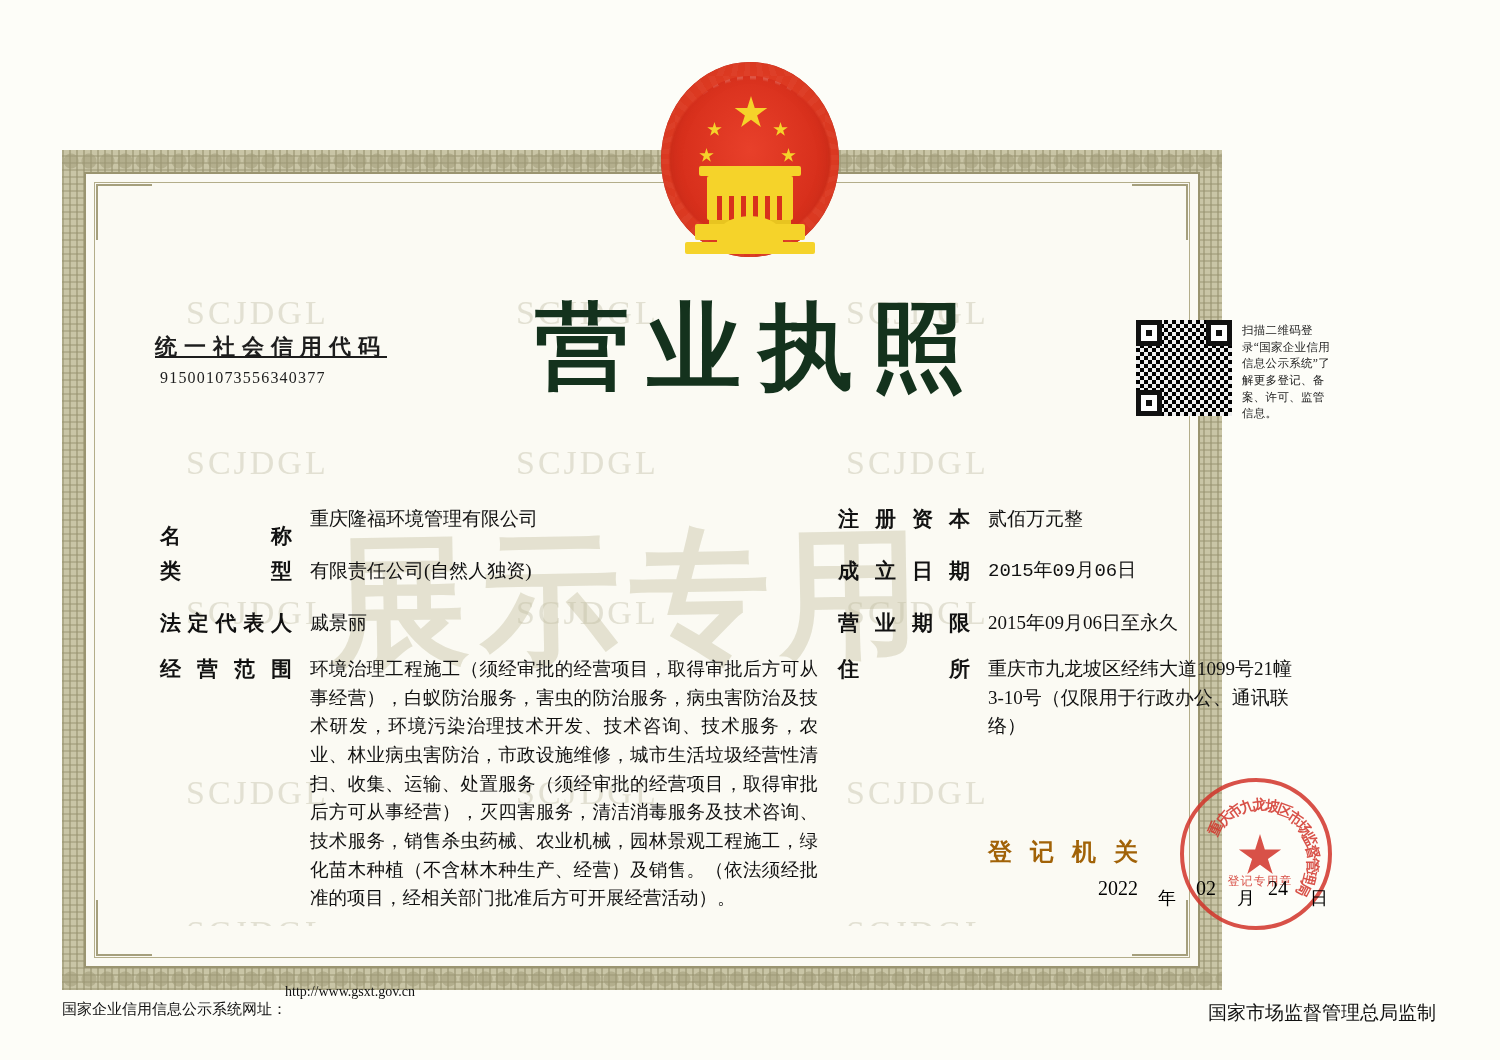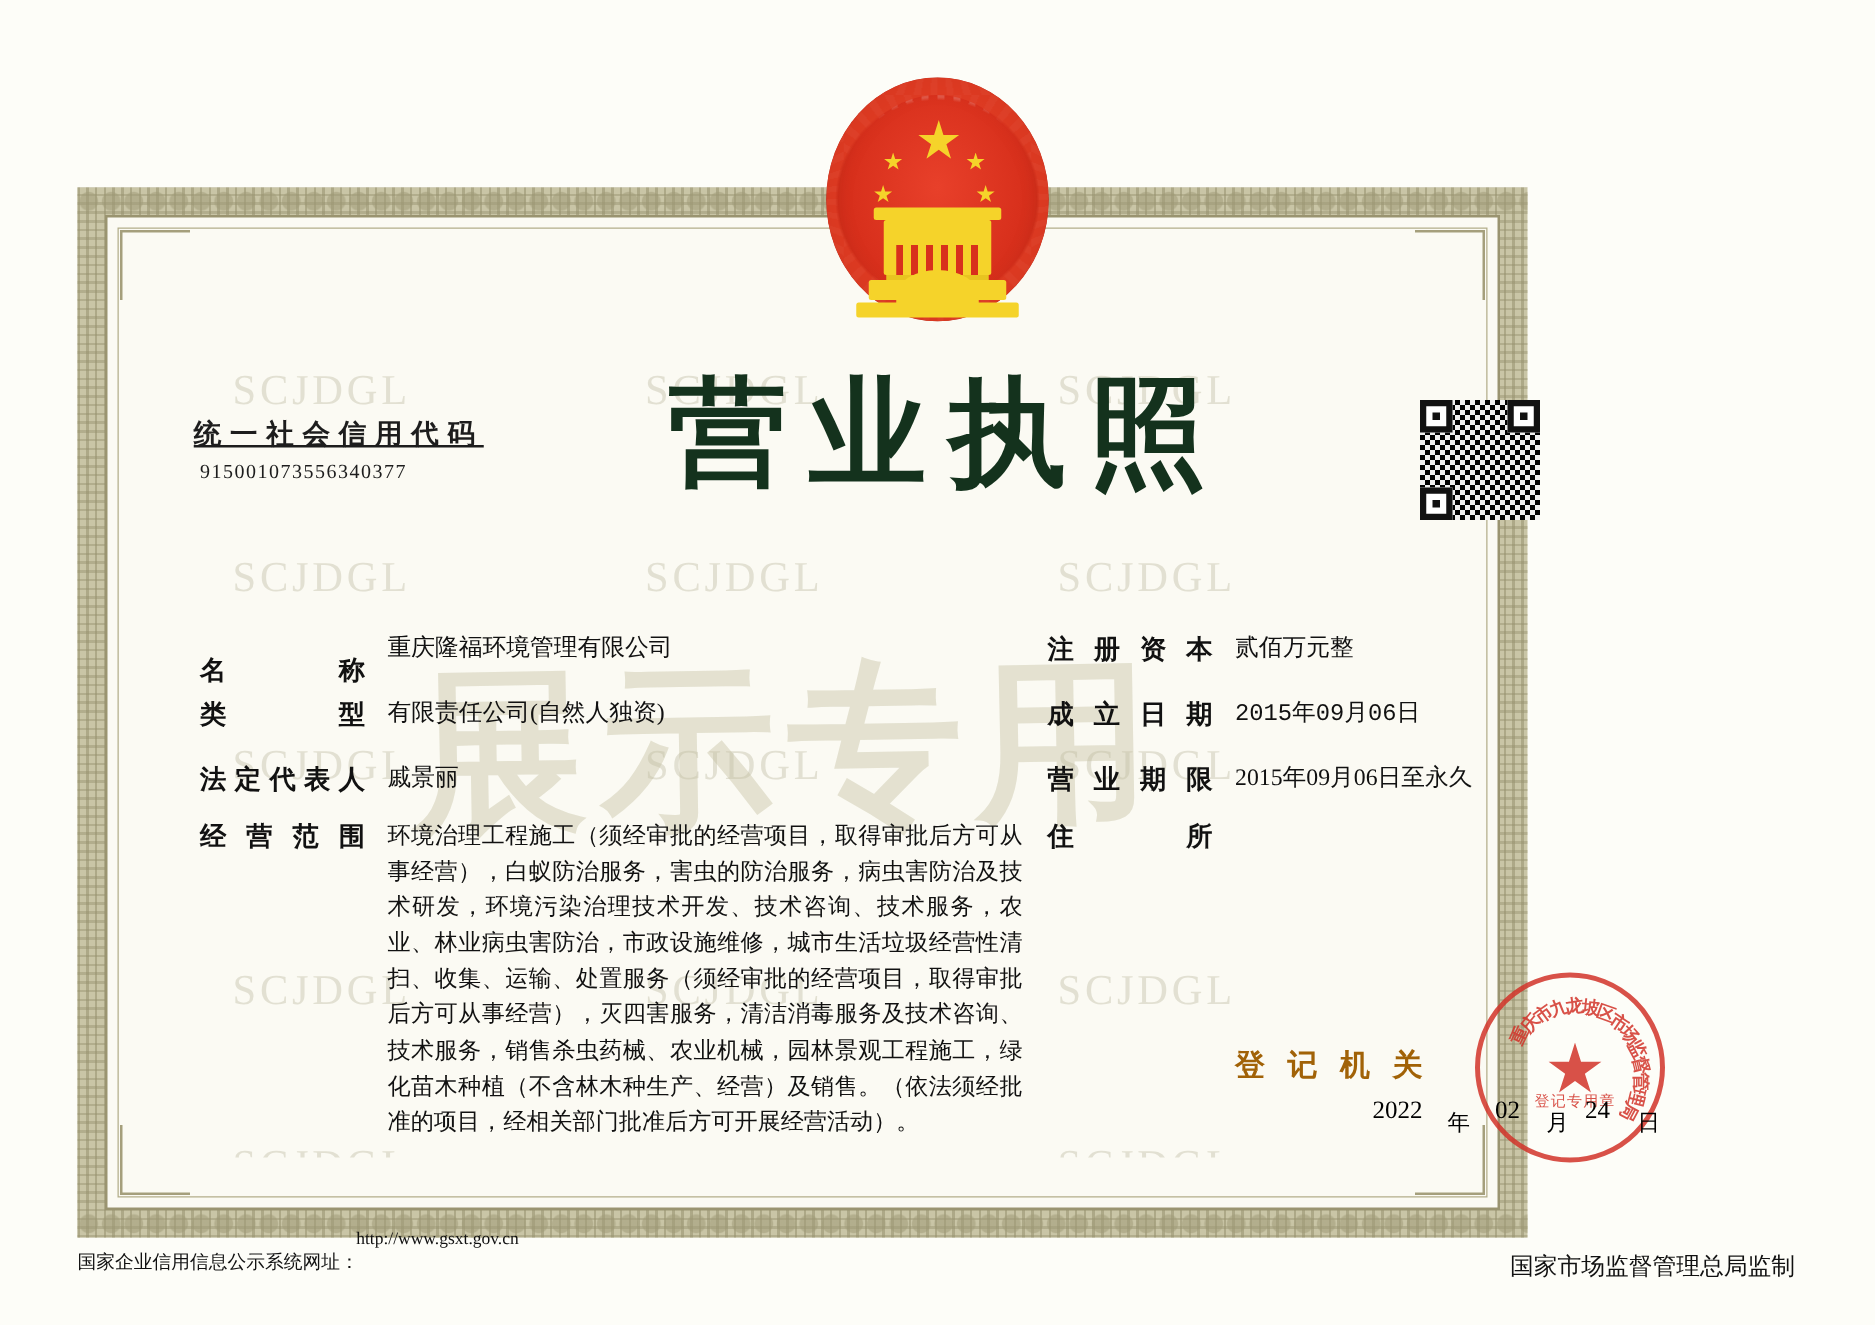--- a/index.html
+++ b/index.html
@@ -440,20 +440,21 @@
   <div class="title">营业执照</div>
 
   <div class="code-label">统一社会信用代码</div>
   <div class="code-value">915001073556340377</div>
 
   <div class="qr">
     <div class="qr-eye qr-eye-tl"></div>
     <div class="qr-eye qr-eye-tr"></div>
     <div class="qr-eye qr-eye-bl"></div>
   </div>
+  <div class="qr-note">扫描二维码登录“国家企业信用信息公示系统”了解更多登记、备案、许可、监管信息。</div>
 
   <div class="big-watermark">展示专用</div>
 
   <div class="field-label lcol-label" style="top:522px;">
     <span class="lbl-spread-4">名　　称</span>
   </div>
   <div class="field-value lcol-value" style="top:506px;">重庆隆福环境管理有限公司</div>
 
   <div class="field-label lcol-label" style="top:557px;">
     <span class="lbl-spread-4">类　　型</span>
@@ -481,20 +482,21 @@
   <div class="field-value rcol-value" style="top:558px;font-family:Liberation Mono, monospace;">2015年09月06日</div>
 
   <div class="field-label rcol-label" style="top:609px;">
     <span class="lbl-spread-4">营 业 期 限</span>
   </div>
   <div class="field-value rcol-value" style="top:610px;">2015年09月06日至永久</div>
 
   <div class="field-label rcol-label" style="top:655px;">
     <span class="lbl-spread-4">住　　所</span>
   </div>
+  <div class="addr-text">重庆市九龙坡区经纬大道1099号21幢3-10号（仅限用于行政办公、通讯联络）</div>
 
   <div class="registry-label">登 记 机 关</div>
 
   <div class="seal">
     <div class="seal-star"></div>
     <div class="seal-text">
       <span class="seal-ch" style="transform: rotate(-64deg) translate(0,-62px);">重</span>
       <span class="seal-ch" style="transform: rotate(-50deg) translate(0,-62px);">庆</span>
       <span class="seal-ch" style="transform: rotate(-36deg) translate(0,-62px);">市</span>
       <span class="seal-ch" style="transform: rotate(-22deg) translate(0,-62px);">九</span>

